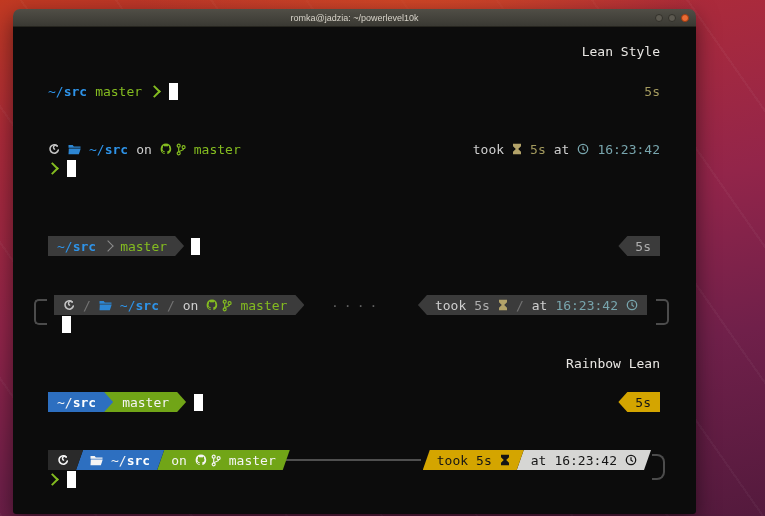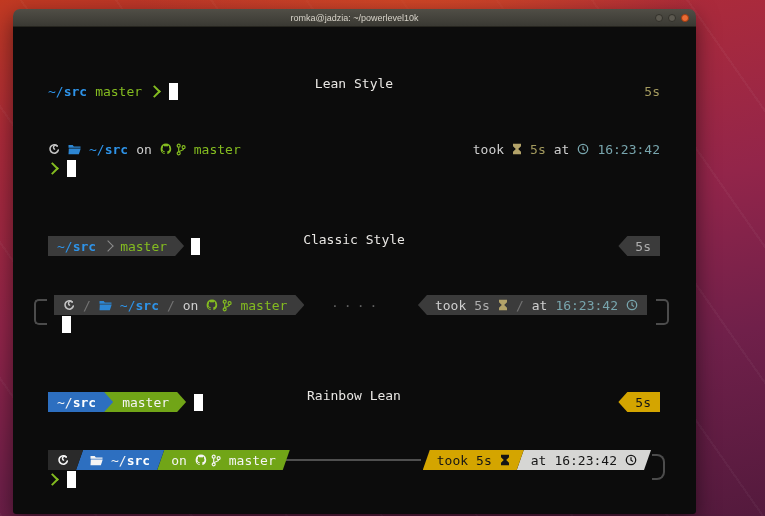--- a/index.html
+++ b/index.html
@@ -12,21 +12,21 @@
   .window{position:absolute;left:13px;top:9px;width:683px;height:505px;
     border-radius:7px 7px 3px 3px;overflow:hidden;box-shadow:0 8px 22px rgba(0,0,0,.5);}
   .titlebar{height:17px;background:linear-gradient(#504e46,#3a3933);border-bottom:1px solid #26251f;
     display:flex;align-items:center;justify-content:center;position:relative;}
   .title-text{font:9px "Liberation Sans",sans-serif;color:#d8d4ca;}
   .win-buttons{position:absolute;right:7px;top:0;bottom:0;display:flex;align-items:center;gap:5px;}
   .win-btn{width:8px;height:8px;border-radius:50%;background:#5c5950;border:1px solid #32302a;box-sizing:border-box;}
   .win-btn.close{background:#ea6b34;border-color:#9c3a10;}
   .terminal{position:absolute;top:18px;left:0;right:0;bottom:0;background:#0c0c0c;font-size:13px;color:#cfcfcf;}
   .row{position:absolute;left:35px;right:36px;height:20px;display:flex;align-items:center;}
-  .row.center{justify-content:center;margin-top:32px;}
+  .row.center{justify-content:flex-end;}
   .row.split{justify-content:space-between;}
   .grp{display:flex;align-items:center;gap:8px;}
   .grp.tight{gap:4px;}
   .grp.nogap{gap:0;}
   .heading{color:#e9e7e4;}
   .c-home{color:#2e93e8;}
   .c-dir{color:#2e93e8;font-weight:bold;}
   .c-green{color:#84bc20;}
   .c-olive{color:#a39a5e;}
   .c-khaki{color:#b3a369;}
@@ -155,23 +155,20 @@
         </span>
       </div>
 
       <div class="row" style="top:131px">
         <span class="grp">
           <span class="chev"></span>
           <span class="cursor"></span>
         </span>
       </div>
 
-      <div class="row center" style="top:170px">
-        <span class="heading">Classic Style</span>
-      </div>
 
       <div class="row split" style="top:209px">
         <span class="grp nogap">
           <span class="seg bg-classic point-r z2">
             <span class="grp nogap">
               <span class="c-home">~/</span>
                 <span class="c-dir">src</span>
             </span>
             <span class="sep-chev"></span>
             <span class="c-green">master</span>

